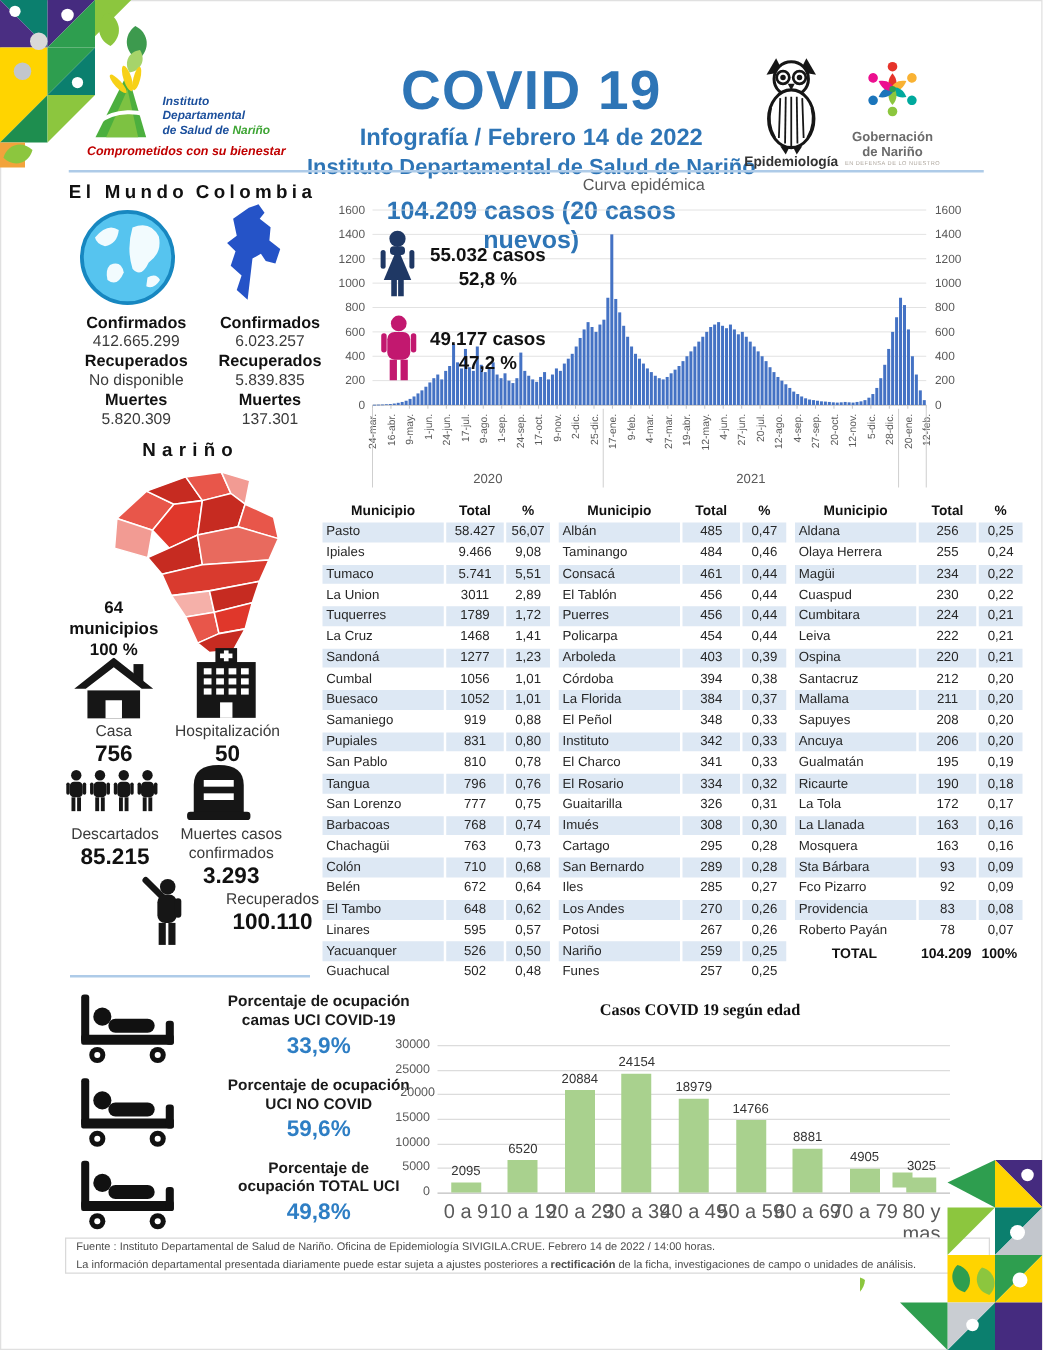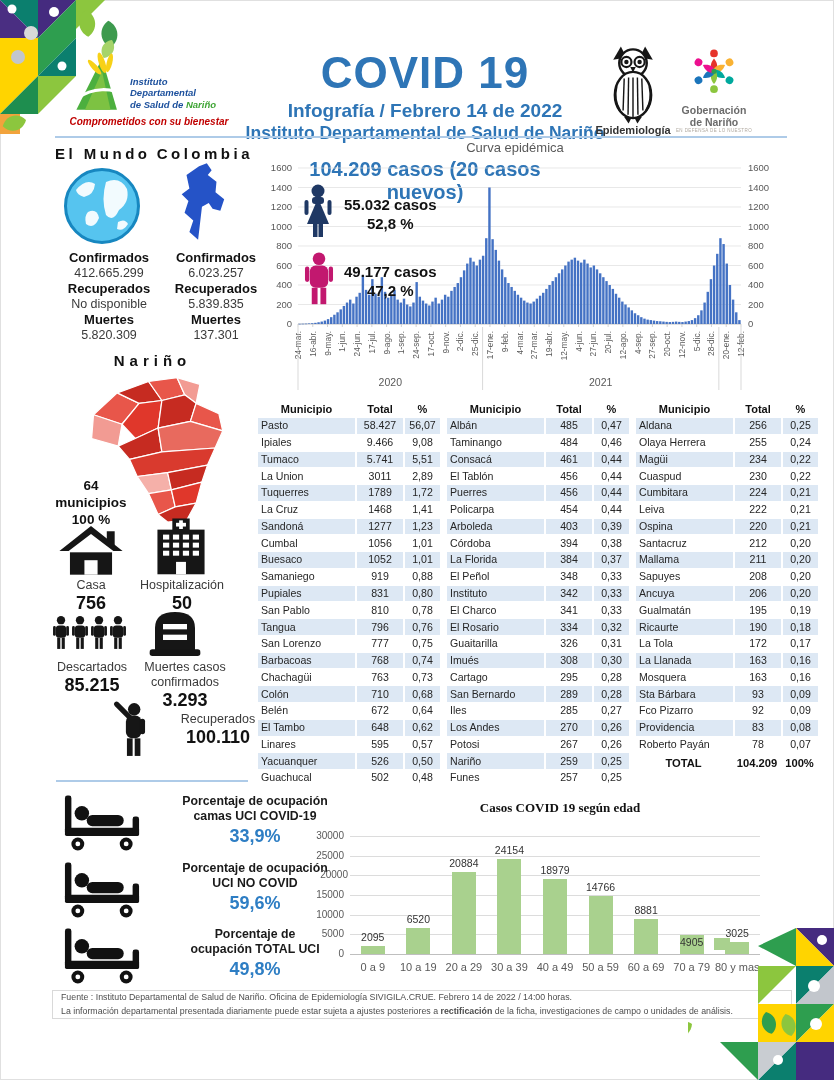--- a/index.html
+++ b/index.html
@@ -56,21 +56,21 @@
   .uci-txt{width:190px;text-align:center;}
   .uci-l{font-size:12.3px;font-weight:bold;color:#1a1a1a;line-height:1.25;}
   .uci-v{font-size:18px;font-weight:bold;color:#2E7EC4;margin-top:1px;}
 
   
   #age-title{font-size:13px;font-weight:bold;color:#111;font-family:Liberation Serif, serif;}
   .ac-grid{position:absolute;height:1px;background:#dcdcdc;}
   .ac-ylab{position:absolute;font-size:10px;color:#595959;text-align:right;width:38px;}
   .ac-bar{position:absolute;background:#A9D18E;}
   .ac-val{position:absolute;font-size:10.5px;color:#333;text-align:center;}
-  .ac-xlab{position:absolute;font-size:11px;color:#595959;text-align:center;}
+  .ac-xlab{position:absolute;font-size:16px;color:#595959;text-align:center;}
 
   
   .footer-box{border:1px solid #d9d9d9;background:#fff;font-size:8.8px;color:#4d4d4d;
               line-height:1.55;padding:0 8px;}
   .divider{background:#AECBE8;}
 </style>
 </head>
 <body>
 
 <svg width="0" height="0" style="position:absolute" aria-hidden="true">
@@ -1078,21 +1078,21 @@
       <div class="ac-bar" style="left: 237px; top: 67.3493px; width: 24px; height: 74.6507px;"></div>
       <div class="ac-val" style="left: 226.222px; top: 52.3493px; width: 45.5556px;">18979</div>
       <div class="ac-xlab" style="left: 222.222px; top: 149px; width: 53.5556px;">40 a 49</div>
       <div class="ac-bar" style="left: 282.556px; top: 83.9204px; width: 24px; height: 58.0796px;"></div>
       <div class="ac-val" style="left: 271.778px; top: 68.9204px; width: 45.5556px;">14766</div>
       <div class="ac-xlab" style="left: 267.778px; top: 149px; width: 53.5556px;">50 a 59</div>
       <div class="ac-bar" style="left: 328.111px; top: 107.068px; width: 24px; height: 34.9319px;"></div>
       <div class="ac-val" style="left: 317.333px; top: 92.0681px; width: 45.5556px;">8881</div>
       <div class="ac-xlab" style="left: 313.333px; top: 149px; width: 53.5556px;">60 a 69</div>
       <div class="ac-bar" style="left: 373.667px; top: 122.707px; width: 24px; height: 19.293px;"></div>
-      <div class="ac-val" style="left: 362.889px; top: 124px; width: 45.5556px;">4905</div>
+      <div class="ac-val" style="left: 362.889px; top: 108px; width: 45.5556px;">4905</div>
       <div class="ac-xlab" style="left: 358.889px; top: 149px; width: 53.5556px;">70 a 79</div>
       <div class="ac-bar" style="left: 419.222px; top: 130.102px; width: 24px; height: 11.8983px;"></div>
       <div class="ac-val" style="left: 408.444px; top: 115.102px; width: 45.5556px;">3025</div>
       <div class="ac-xlab" style="left: 404.444px; top: 149px; width: 53.5556px;">80 y mas</div>
     </div>
 
   <div class="abs footer-box" style="left:52px;top:990px;width:722px">
     <div>Fuente : Instituto Departamental de Salud de Nariño. Oficina de Epidemiología SIVIGILA.CRUE.  Febrero 14 de 2022 / 14:00  horas.</div>
     <div><span>La información departamental presentada diariamente puede estar sujeta a ajustes posteriores a </span><span class="bold">rectificación</span><span> de la ficha, investigaciones de campo o unidades de análisis.</span></div>
   </div>

